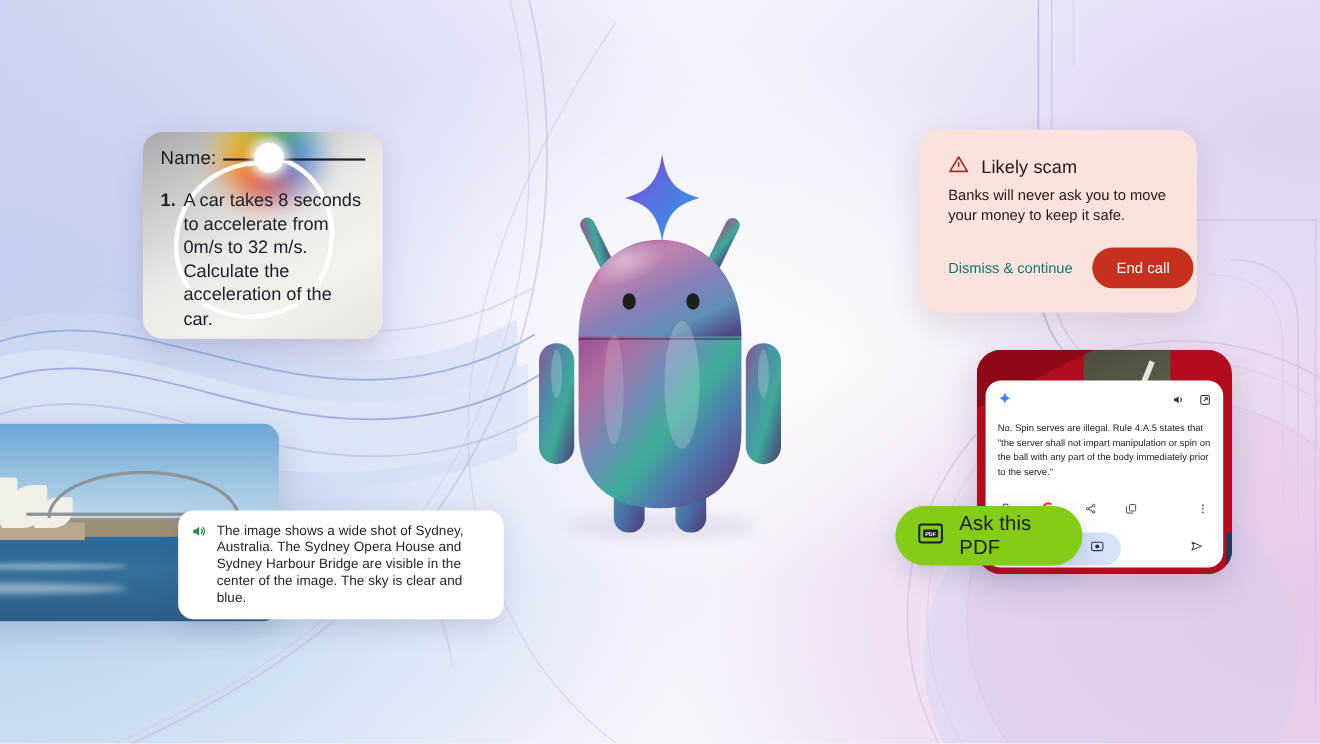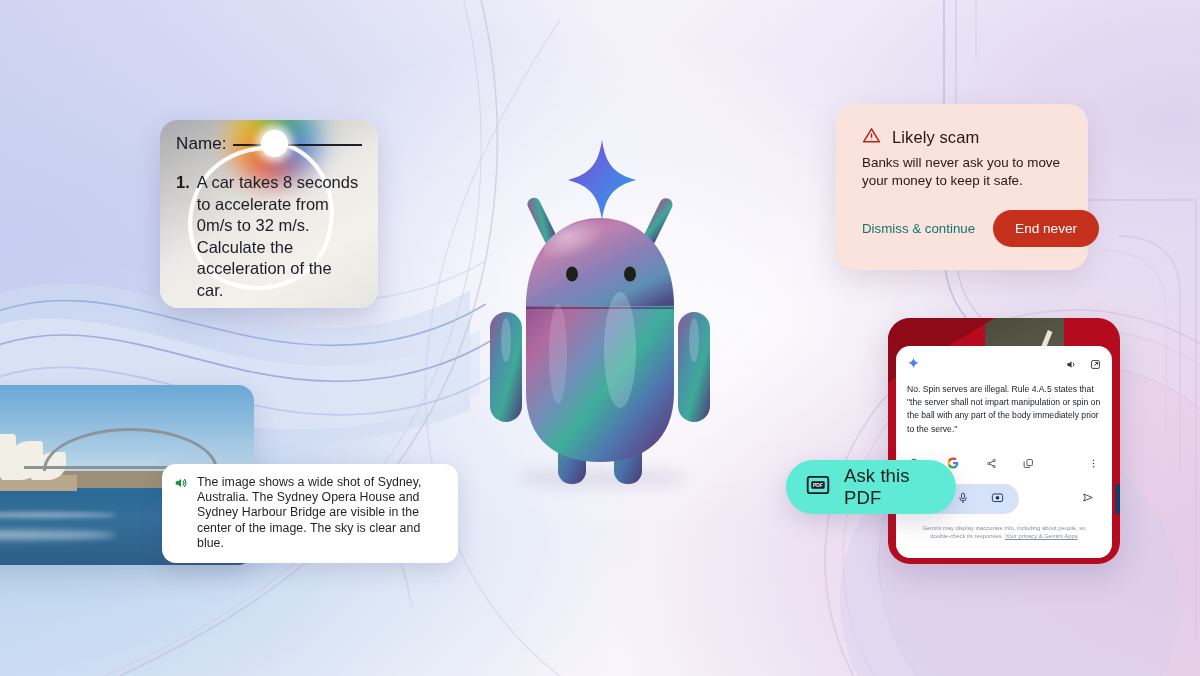--- a/index.html
+++ b/index.html
@@ -24,21 +24,21 @@
     position:absolute;inset:0;
     background:radial-gradient(55% 60% at 50% 42%, rgba(255,255,255,.88) 0%, rgba(255,255,255,0) 62%);
   }
   .bg-svg{position:absolute;inset:0;width:1200px;height:676px;}
 
   
   .card{position:absolute;}
 
   
   .worksheet{
-    left:160px;top:120px;width:218px;height:188px;
+    left:130px;top:120px;width:218px;height:188px;
     border-radius:18px;overflow:hidden;
     background:linear-gradient(150deg,#a9a9ad 0%,#c9c8c6 22%,#ebeae6 48%,#f2f1ec 72%,#e6e5e1 100%);
     box-shadow:0 10px 26px rgba(70,60,110,.18);
   }
   .ws-inner{position:absolute;inset:0;padding:14px 16px 0 16px;box-sizing:border-box;}
   .ws-name{display:flex;align-items:baseline;gap:6px;font-size:17px;color:#16181d;font-weight:400;letter-spacing:.1px;}
   .ws-rule{flex:1;height:2px;background:#1d1f25;position:relative;top:-3px;}
   .ws-list{margin:18px 0 0 0;padding:0;list-style:none;font-size:16.5px;line-height:21.5px;color:#1b1d22;}
   .ws-li{display:flex;gap:7px;margin-bottom:13px;}
   .ws-num{font-weight:700;}
@@ -77,38 +77,38 @@
     left:162px;top:464px;width:296px;
     background:#fff;border-radius:14px;padding:11px 14px 12px 12px;box-sizing:border-box;
     box-shadow:0 8px 22px rgba(60,60,110,.16);
     display:flex;gap:9px;
   }
   .caption-txt{font-size:12.3px;line-height:15.2px;color:#1f2125;letter-spacing:.05px;}
   .spk{flex:0 0 auto;margin-top:1px;}
 
   
   .scam{
-    left:836px;top:104px;width:252px;height:166px;border-radius:20px;
+    left:836px;top:118px;width:252px;height:166px;border-radius:20px;
     background:#fbe3dd;box-shadow:0 10px 28px rgba(90,50,60,.13);
     padding:22px 24px 0 26px;box-sizing:border-box;
   }
   .scam-head{display:flex;align-items:center;gap:11px;}
   .scam-title{font-size:16.5px;color:#2a1512;font-weight:400;letter-spacing:.1px;}
   .scam-body{margin-top:5px;font-size:13.4px;line-height:17.5px;color:#2a1512;}
   .scam-actions{display:flex;align-items:center;gap:18px;margin-top:21px;}
   .scam-dismiss{font-size:13.3px;color:#0f766e;cursor:pointer;white-space:nowrap;}
   .scam-end{
     margin-left:auto;background:#c5311d;color:#fff;font-size:13.6px;
     border:none;border-radius:22px;padding:11px 22px;cursor:pointer;white-space:nowrap;
     font-family:"Liberation Sans",sans-serif;
   }
 
   
   .phone{
-    left:888px;top:318px;width:232px;height:246px;border-radius:22px;overflow:hidden;
+    left:888px;top:318px;width:232px;height:204px;border-radius:22px;overflow:hidden;
     box-shadow:0 12px 30px rgba(70,60,110,.18);
   }
   .ph-bg{position:absolute;inset:0;background:#b40b1e;}
   .ph-bg:before{content:"";position:absolute;left:42%;top:0;width:34%;height:40%;
     background:linear-gradient(160deg,#4b4a3c,#6d6b58);}
   .ph-bg:after{content:"";position:absolute;left:62%;top:4%;width:5px;height:34%;
     background:#e7e4dc;transform:rotate(22deg);}
   .ph-bg2{position:absolute;left:0;top:0;width:46%;height:26%;background:#8e0a19;
     clip-path:polygon(0 0,100% 0,0 100%);}
   .ph-sheet{
@@ -123,21 +123,21 @@
   .ph-sp{flex:1 1 auto;}
   .ph-inputrow{display:flex;align-items:center;margin-top:11px;}
   .ph-pill{background:#d5e2f8;border-radius:22px;display:flex;align-items:center;gap:22px;padding:6px 15px;}
   .ph-send{margin-left:auto;padding-right:6px;}
   .ph-disc{margin-top:10px;text-align:center;font-size:5.9px;line-height:8.6px;color:#8a8f98;padding:0 4px;}
   .ph-disc u{text-decoration:underline;}
   .ph-sidebtn{position:absolute;right:0;top:166px;width:5px;height:30px;background:#1b3a66;border-radius:3px 0 0 3px;}
 
   
   .askpdf{
-    left:786px;top:460px;width:170px;height:54px;border-radius:27px;background:#5eead4;
+    left:814px;top:460px;width:170px;height:54px;border-radius:27px;background:#84cc16;
     box-shadow:0 8px 22px rgba(60,60,110,.17);
     display:flex;align-items:center;gap:13px;padding:0 19px;box-sizing:border-box;
   }
   .askpdf-label{font-size:18.5px;color:#1b1d22;letter-spacing:.1px;}
 
   
   .robot{position:absolute;left:470px;top:140px;width:260px;height:360px;}
   .sparkle{position:absolute;left:566px;top:138px;width:72px;height:84px;}
   .shadow{position:absolute;left:516px;top:468px;width:172px;height:20px;border-radius:50%;
     background:rgba(120,110,160,.16);filter:blur(7px);}
@@ -280,21 +280,21 @@
           <path d="M12 3.5 22 20H2L12 3.5z"></path>
           <path d="M12 10v4.2"></path>
           <circle cx="12" cy="17.1" r=".55" fill="#b3261e" stroke="none"></circle>
         </svg>
       </span>
       <span class="scam-title">Likely scam</span>
     </div>
     <div class="scam-body">Banks will never ask you to move your money to keep it safe.</div>
     <div class="scam-actions">
       <span class="scam-dismiss">Dismiss &amp; continue</span>
-      <button class="scam-end">End never</button>
+      <button class="scam-end">End call</button>
     </div>
   </div>
 
   <div class="card phone">
     <div class="ph-bg"></div>
     <div class="ph-bg2"></div>
     <div class="ph-sheet">
       <div class="ph-top">
         <span>
           <svg width="13" height="13" viewBox="0 0 24 24" fill="#4285f4">

